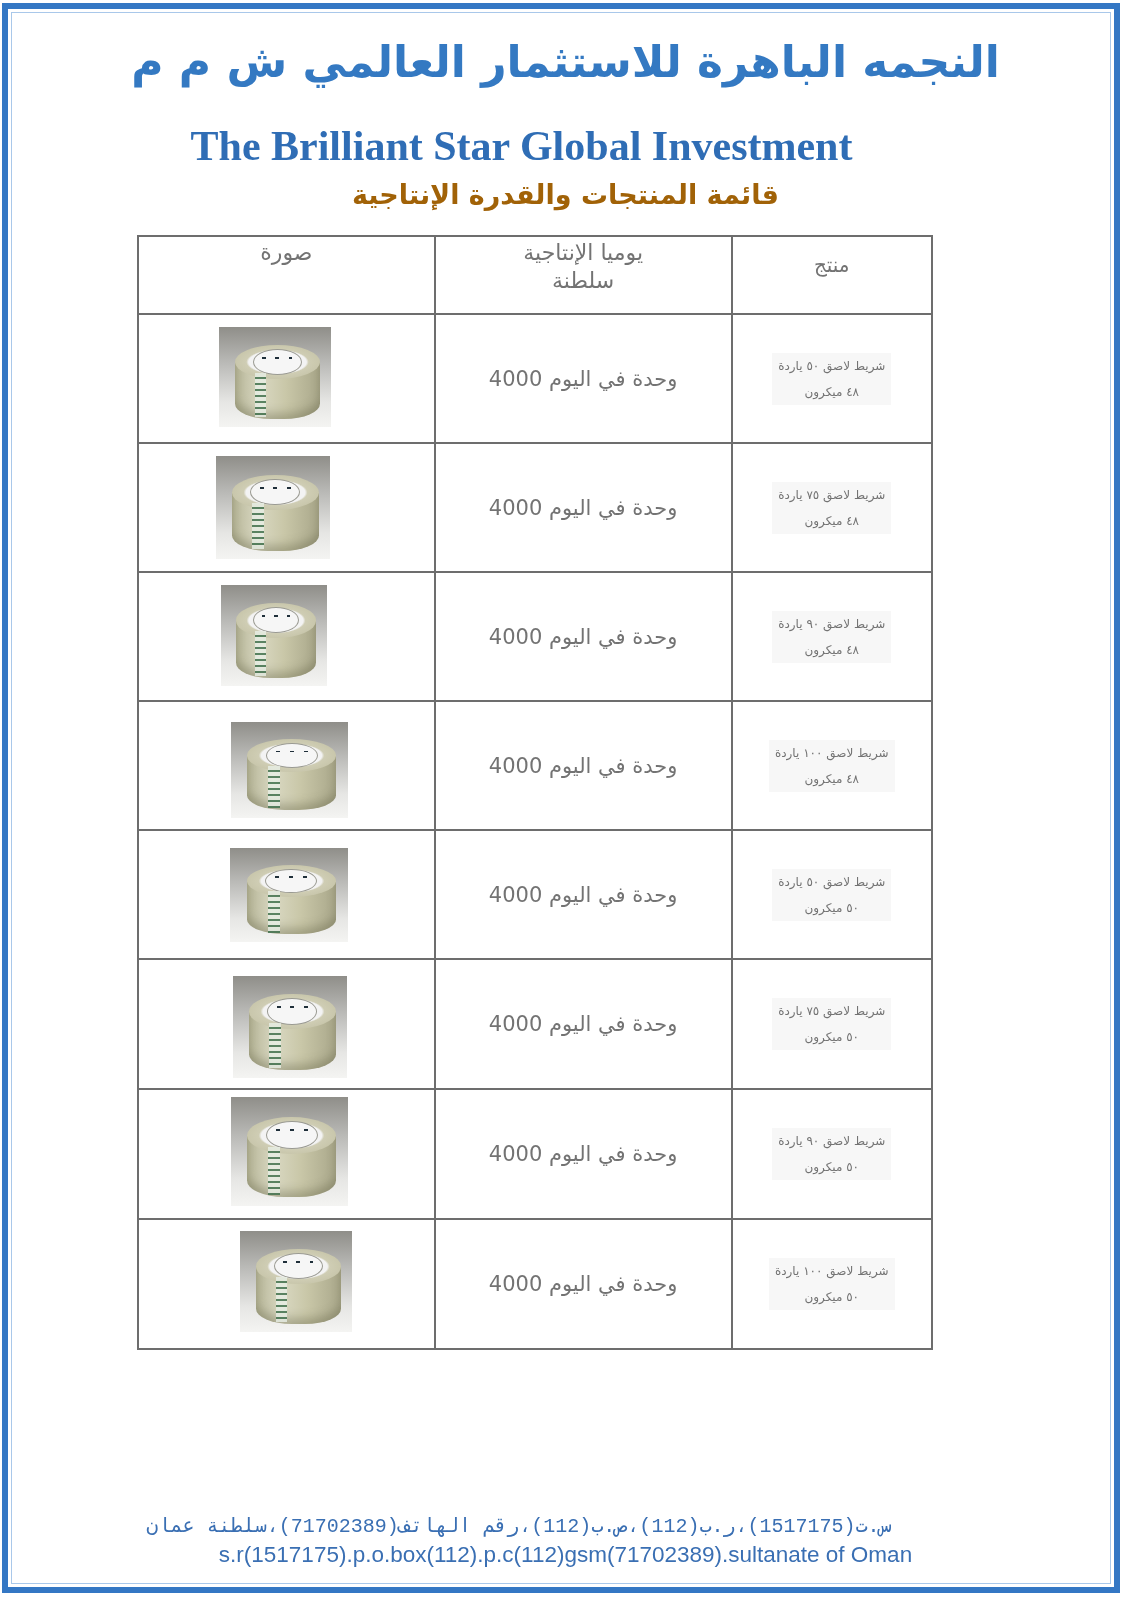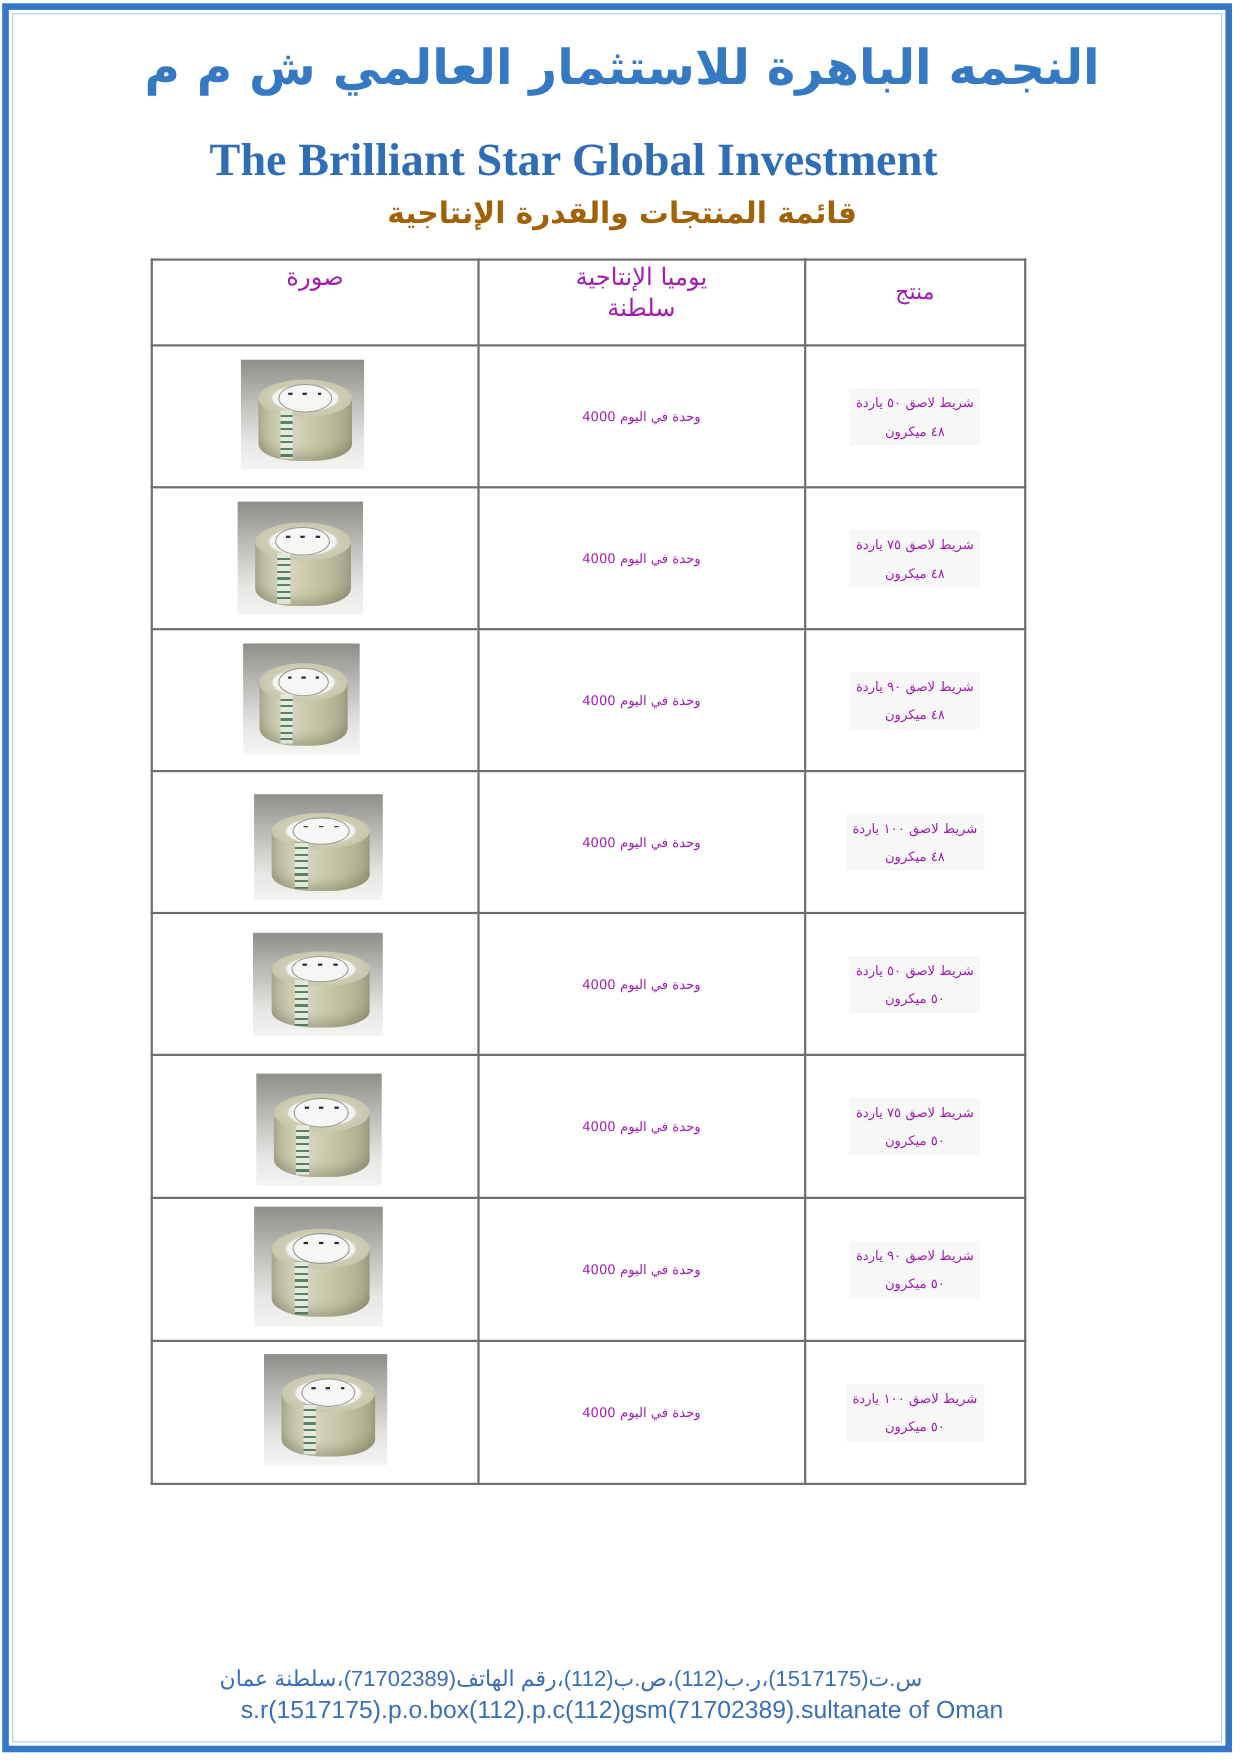--- a/index.html
+++ b/index.html
@@ -26,35 +26,35 @@
     position: absolute; left: 0; width: 1131px; top: 174px; text-align: center;
     direction: rtl; font-family: "DejaVu Sans", sans-serif; font-weight: bold;
     font-size: 27px; color: #a16207; line-height: 42px;
   }
   table.products {
     position: absolute; left: 137px; top: 235px; width: 796px;
     border-collapse: collapse; table-layout: fixed; direction: rtl;
   }
   table.products th, table.products td {
     border: 2px solid #6d6d6d; padding: 0; text-align: center; vertical-align: middle;
-    font-family: "DejaVu Sans", sans-serif; color: #a21caf;
+    font-family: "DejaVu Sans", sans-serif; color: #737373;
   }
   table.products th { height: 68px; font-weight: normal; vertical-align: top; }
   .col-product { width: 200px; }
   .col-cap { width: 296px; }
   .col-img { width: 296px; }
   .th-product { font-size: 20px; padding-top: 8px !important; line-height: 40px; }
   .th-cap { font-size: 22px; line-height: 28px; padding-top: 2px !important; }
   .th-img { font-size: 22px; line-height: 28px; padding-top: 2px !important; }
   table.products td { height: 127px; }
   .prod-name {
     font-size: 12px; line-height: 26px; background: #f7f7f7; display: inline-block;
     padding: 0 6px;
   }
-  .cap-text { font-size: 12px; line-height: 24px; direction: rtl; }
+  .cap-text { font-size: 21px; line-height: 24px; direction: rtl; }
   .img-cell { position: relative; }
   .photo {
     position: absolute; overflow: hidden;
     background: linear-gradient(180deg, #8f8e89 0%, #b9b9b6 35%, #e6e6e4 75%, #f4f4f2 100%);
   }
   .roll {
     position: absolute; left: 14%; right: 10%; top: 22%; bottom: 8%;
     border-radius: 42% / 22%;
     background: linear-gradient(90deg, #b6b597 0%, #d9d8c2 30%, #c9c7a8 60%, #a9a78a 100%);
     box-shadow: inset 0 -6px 10px rgba(90,88,60,0.35);
@@ -72,21 +72,21 @@
   .core-mark {
     position: absolute; width: 8%; height: 8%; background: #1f2f3a; top: 28%;
   }
   .stripe {
     position: absolute; left: 32%; width: 10%; top: 46%; bottom: 10%;
     background: repeating-linear-gradient(180deg, #e8efe6 0 4px, #3b6e4a 4px 6px);
     opacity: 0.8;
   }
   .footer-ar {
     position: absolute; left: 0; width: 1038px; top: 1514px; text-align: center;
-    direction: rtl; font-family: Liberation Sans, sans-serif; font-size: 20px;
+    direction: rtl; font-family: Liberation Mono, monospace; font-size: 20px;
     color: #3a6fb3; line-height: 26px;
   }
   .footer-en {
     position: absolute; left: 0; width: 1131px; top: 1541px; text-align: center;
     font-family: "Liberation Sans", sans-serif; font-size: 22.5px;
     color: #3a6fb3; line-height: 28px;
   }
 </style>
 </head>
 <body>

